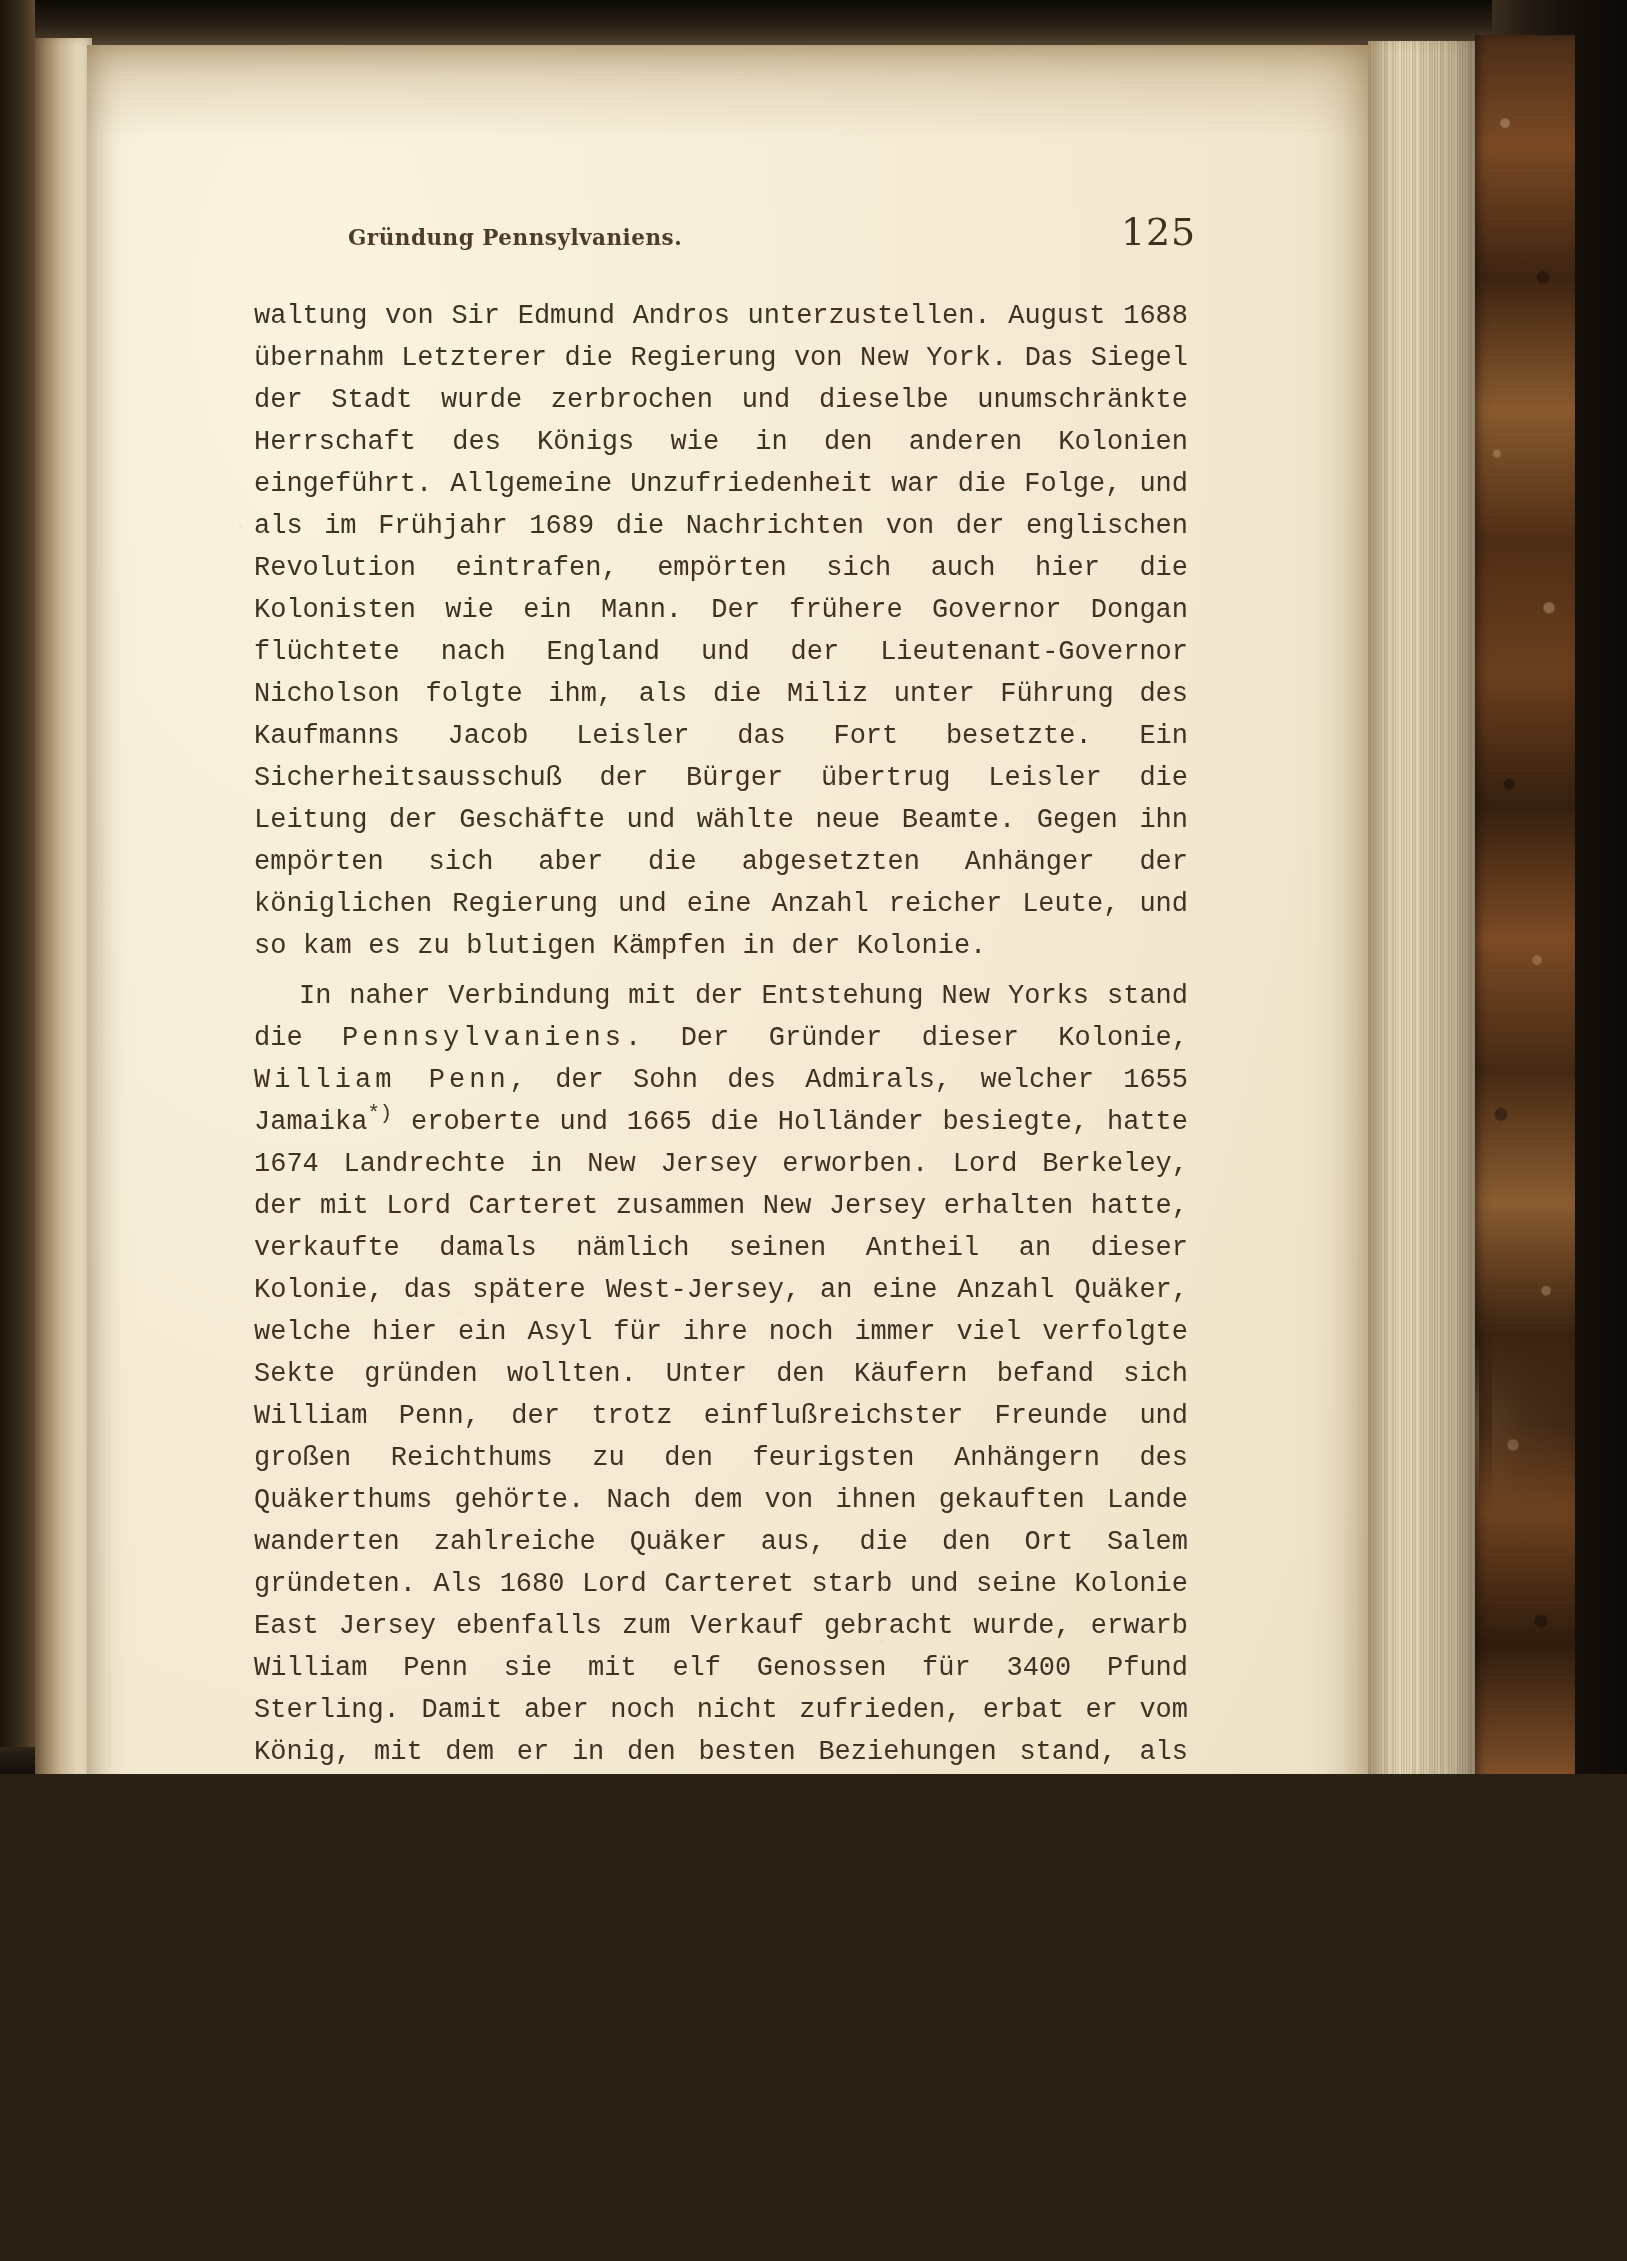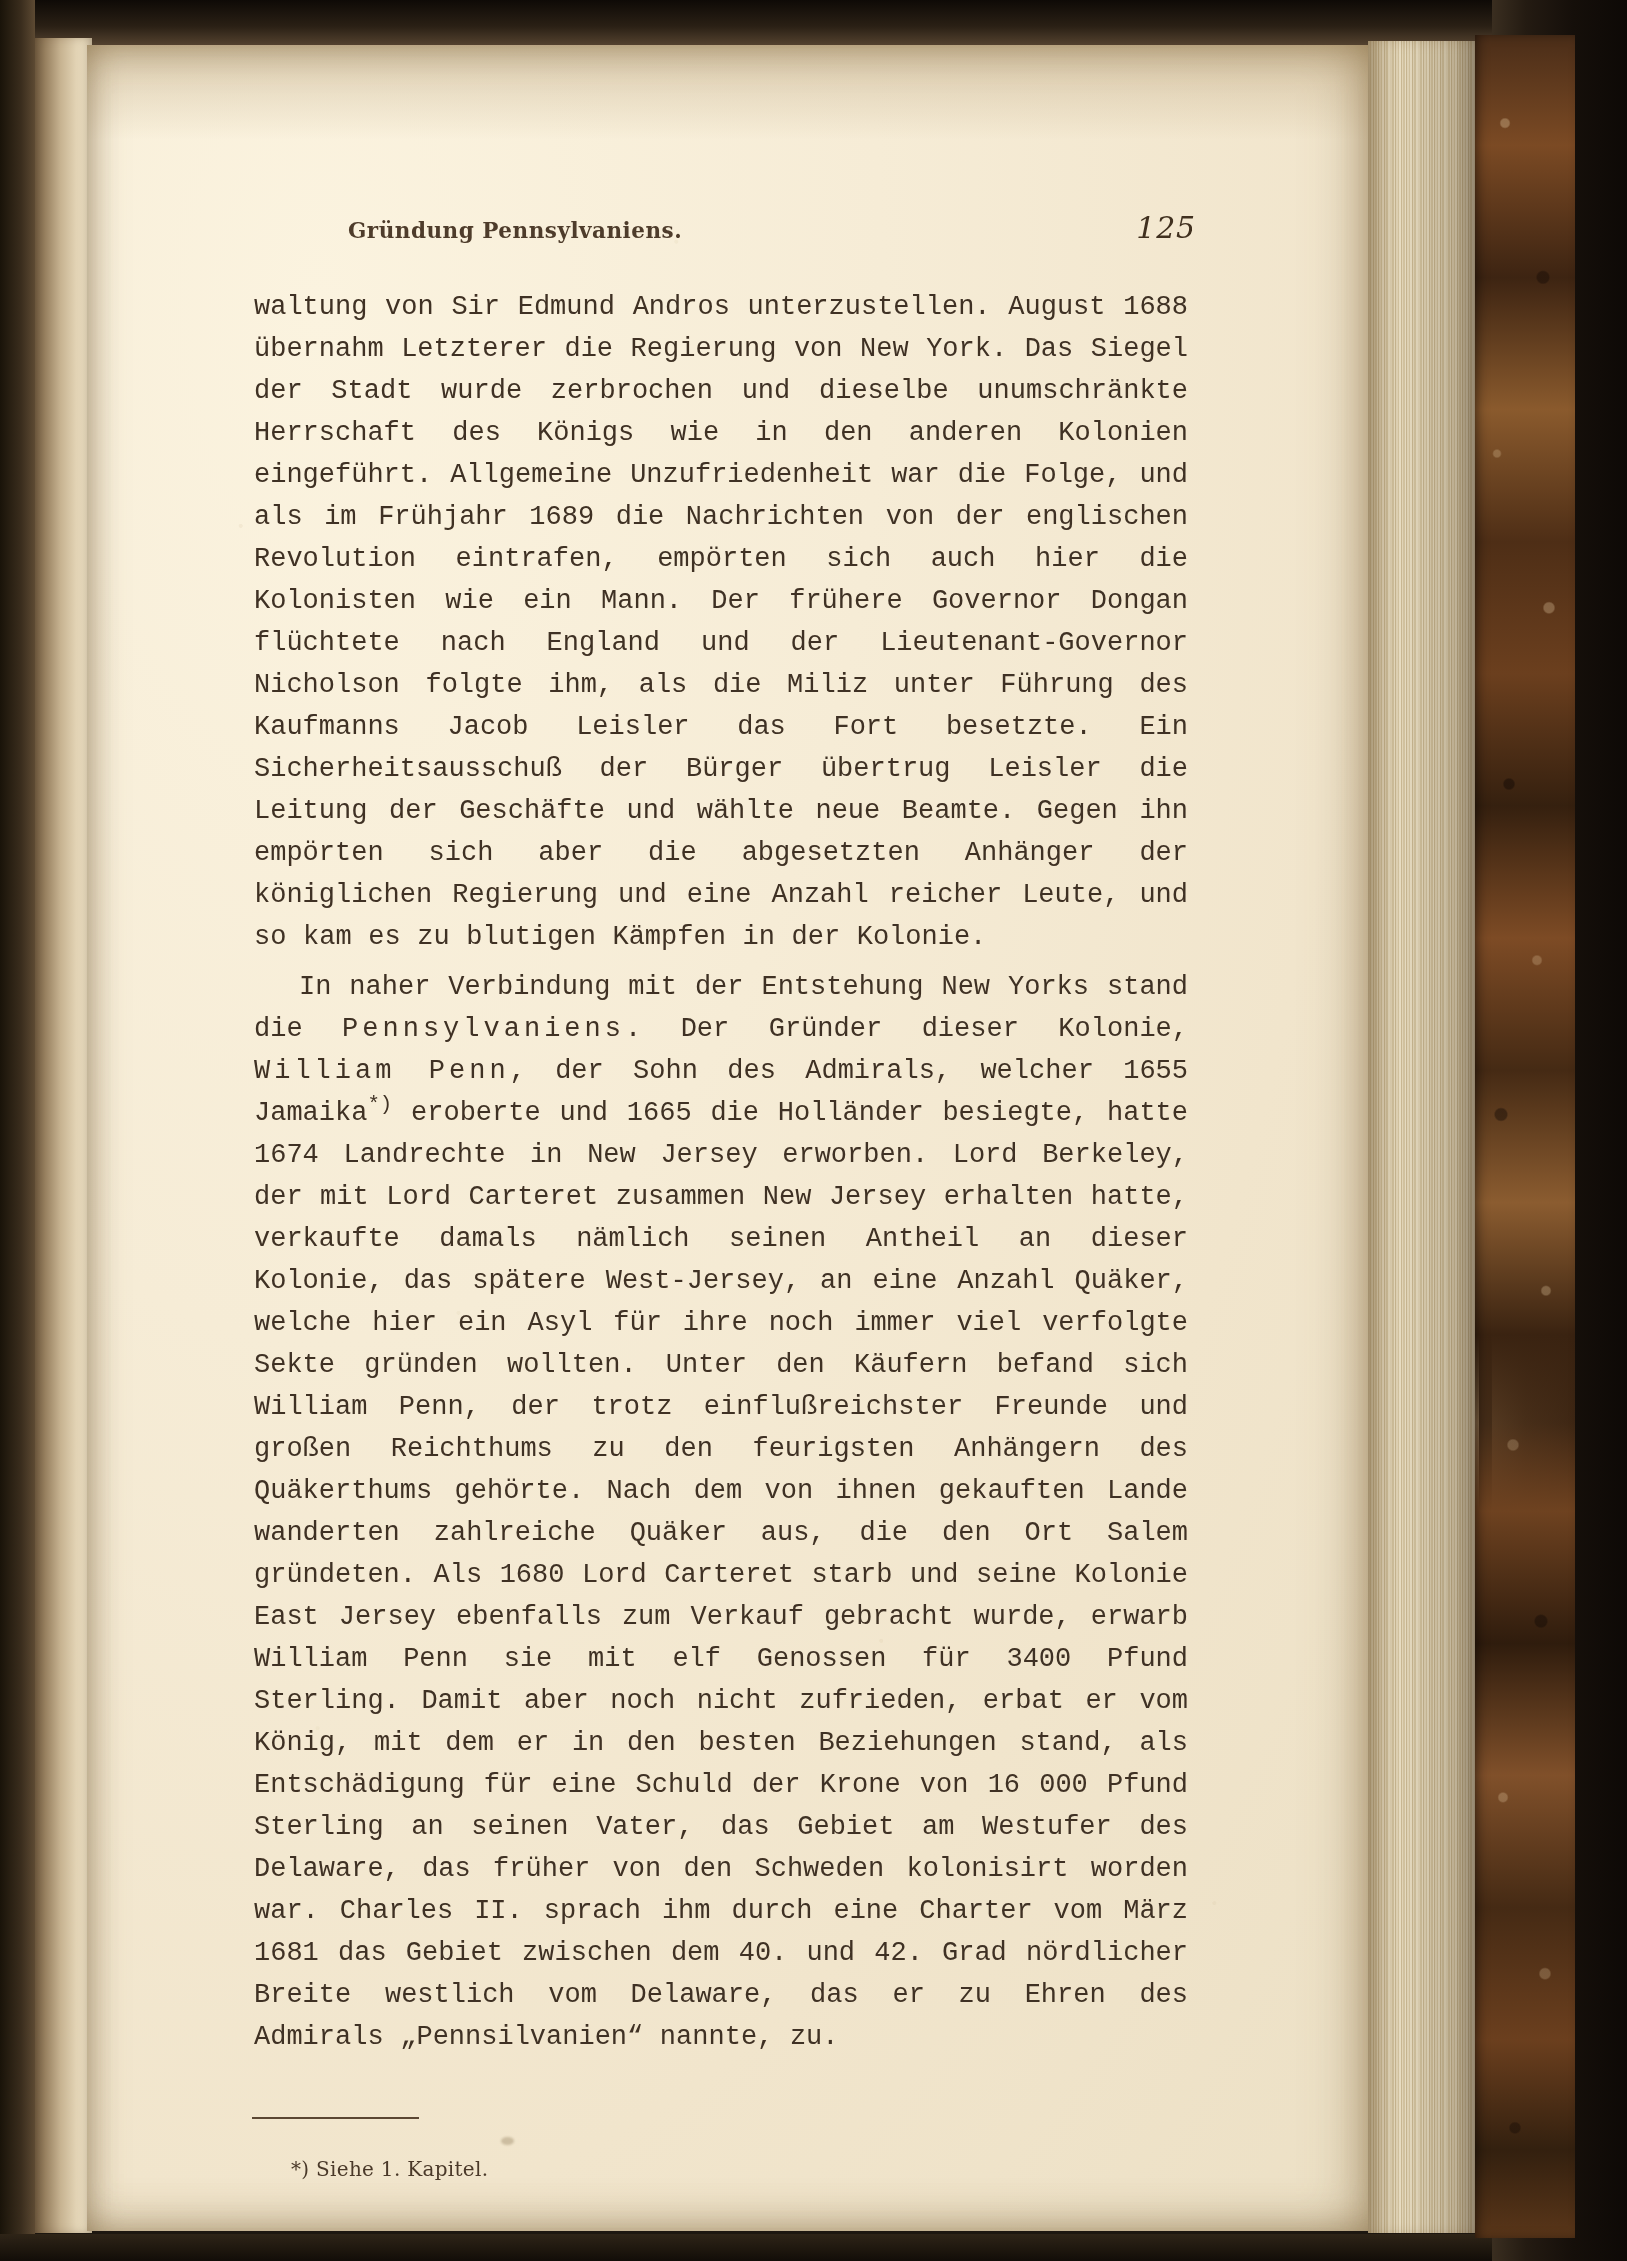--- a/index.html
+++ b/index.html
@@ -12,21 +12,21 @@
     width: 1627px;
     height: 2261px;
     overflow: hidden;
     font-family: "DejaVu Serif", "Liberation Serif", serif;
   }
 
   
   #scan {
     position: relative;
     width: 1627px;
-    height: 2261px;
+    height: 1774px;
     background: #1d1710;
     overflow: hidden;
   }
 
   
   .backdrop-right {
     position: absolute;
     top: 0; right: 0;
     width: 135px; height: 100%;
     background:
@@ -177,24 +177,23 @@
     padding-left: 102px;
     color: #4c3b2c;
   }
   .runhead-title {
     font-size: 21.5px;
     letter-spacing: 0.5px;
     font-weight: 600;
     color: #4e3c2b;
   }
   .runhead-folio {
-    font-size: 30px;
+    font-size: 38px;
     color: #40301f;
     letter-spacing: 0.8px;
-    font-style: italic;
   }
 
   p.body {
     margin: 8px;
     font-size: 27px;
     line-height: 42px;
     text-align: justify;
     text-align-last: left;
     color: #3f3124;
     word-spacing: 0.4px;

